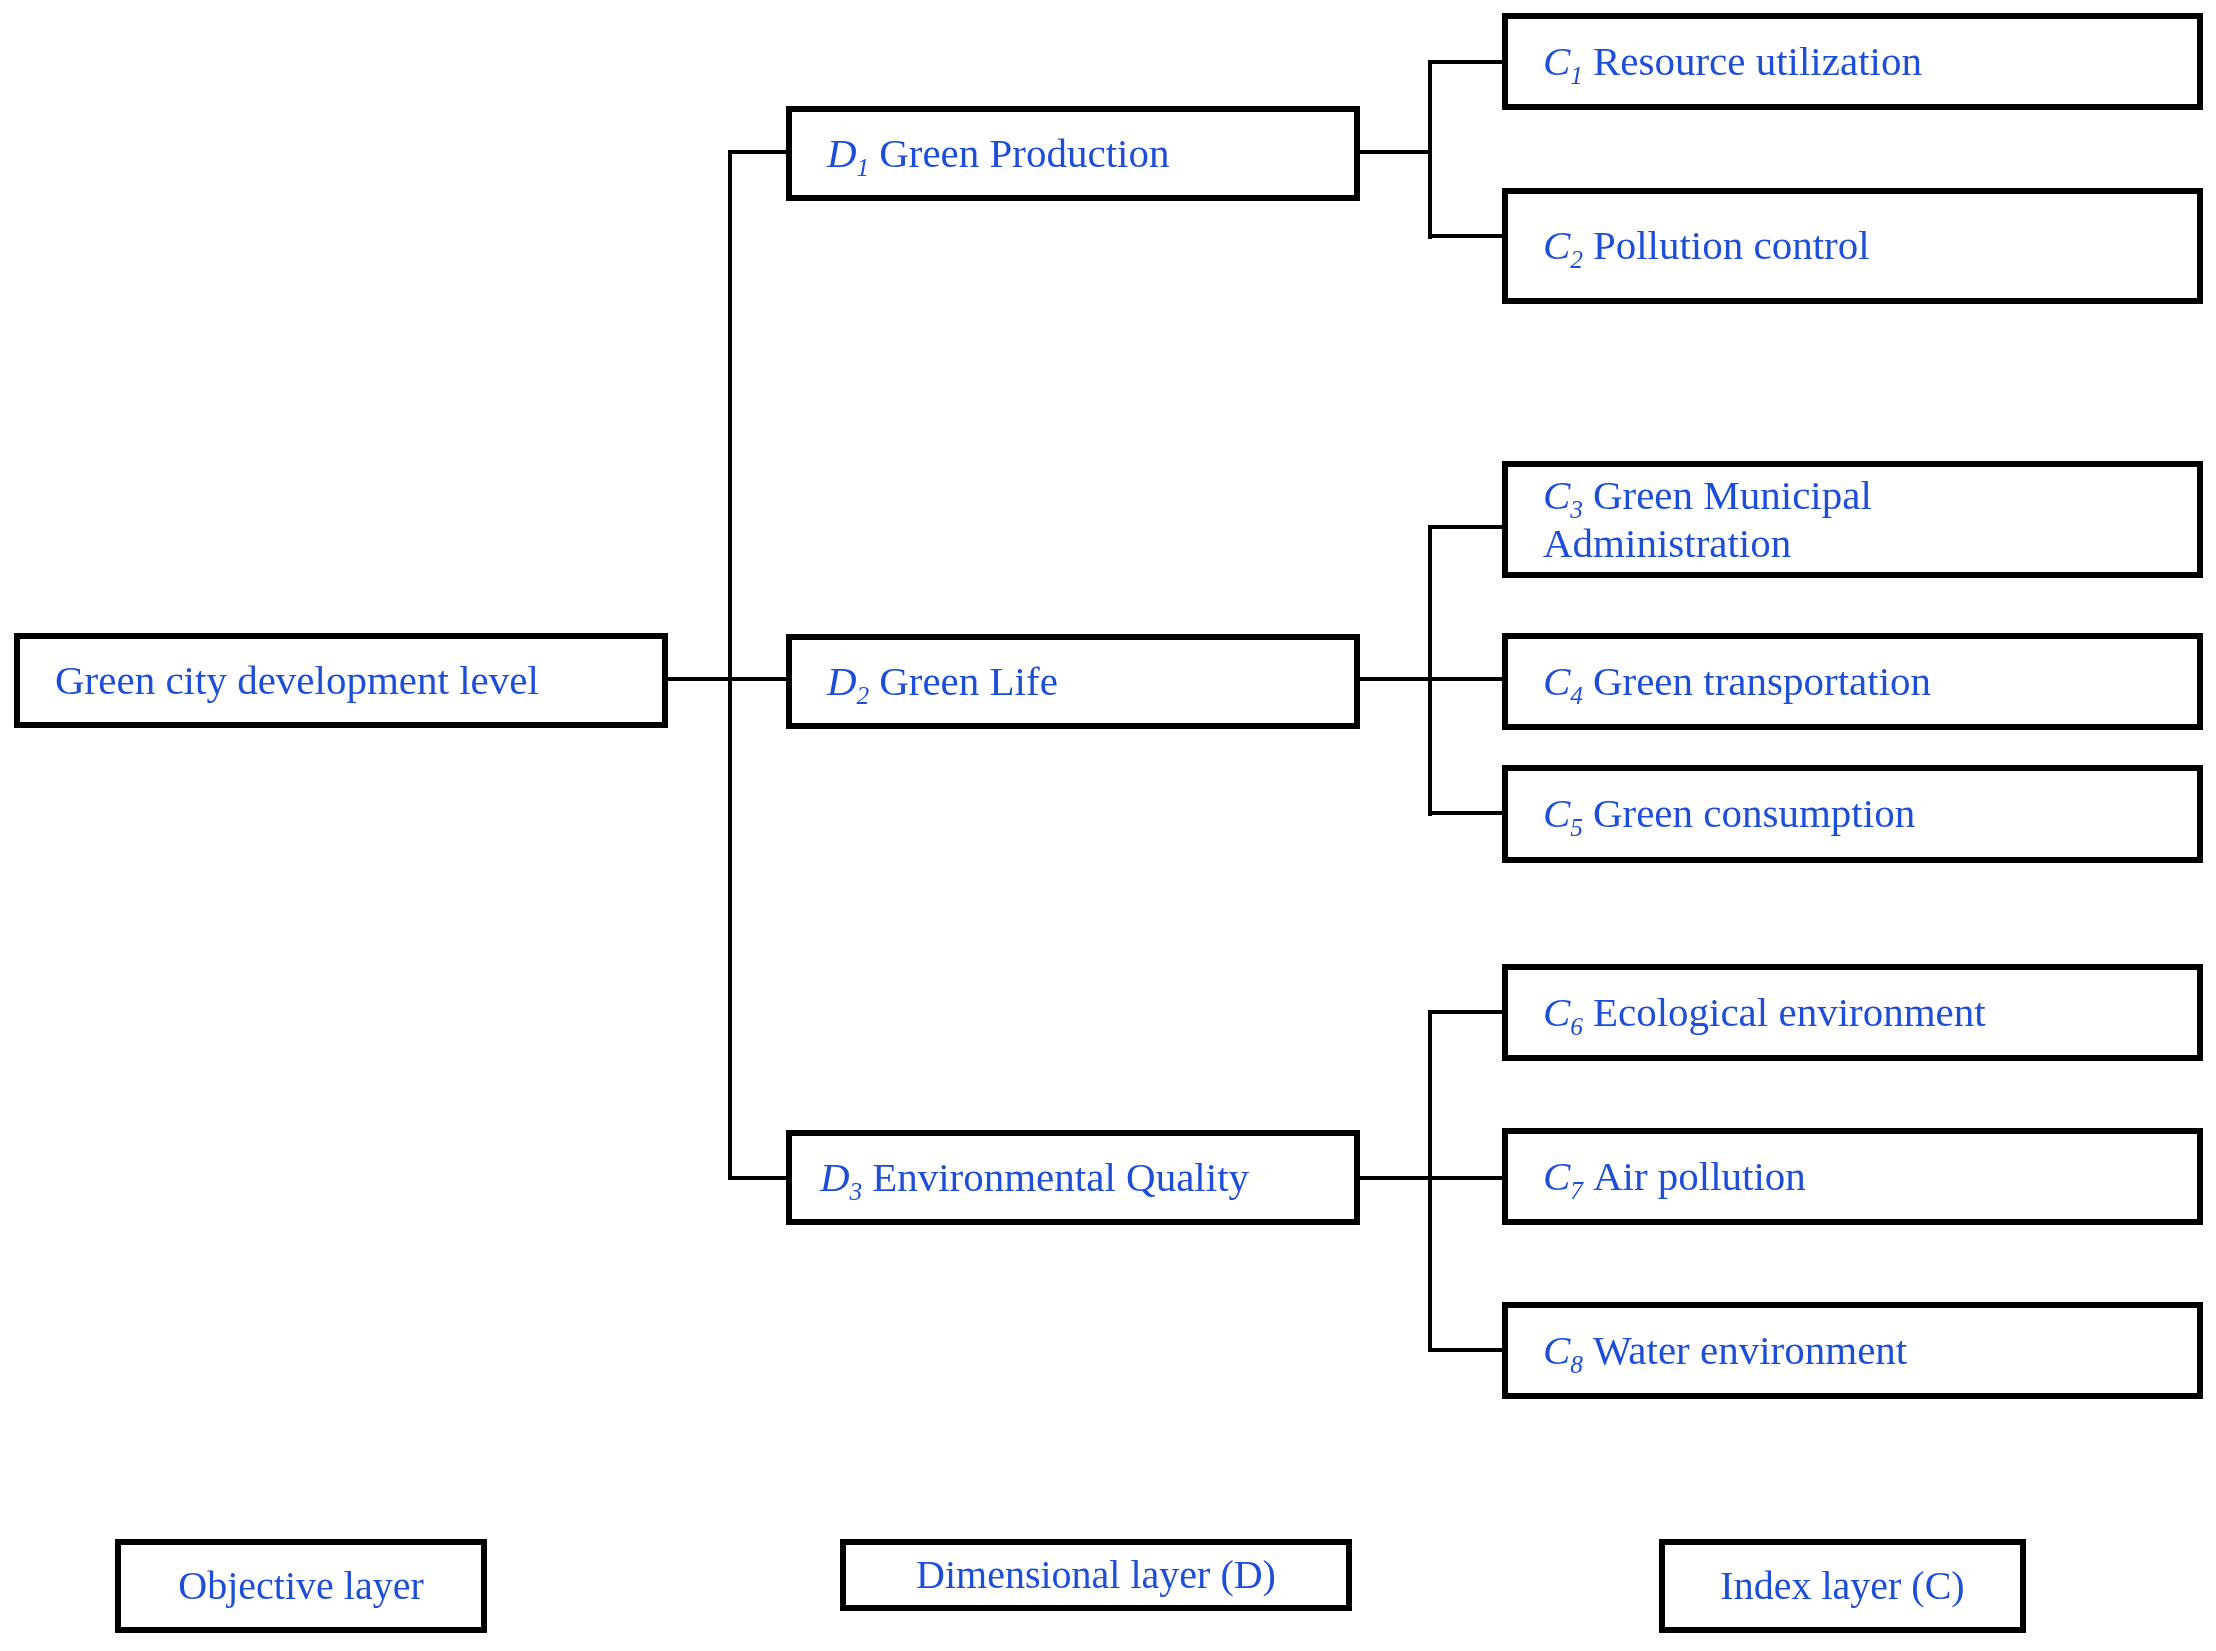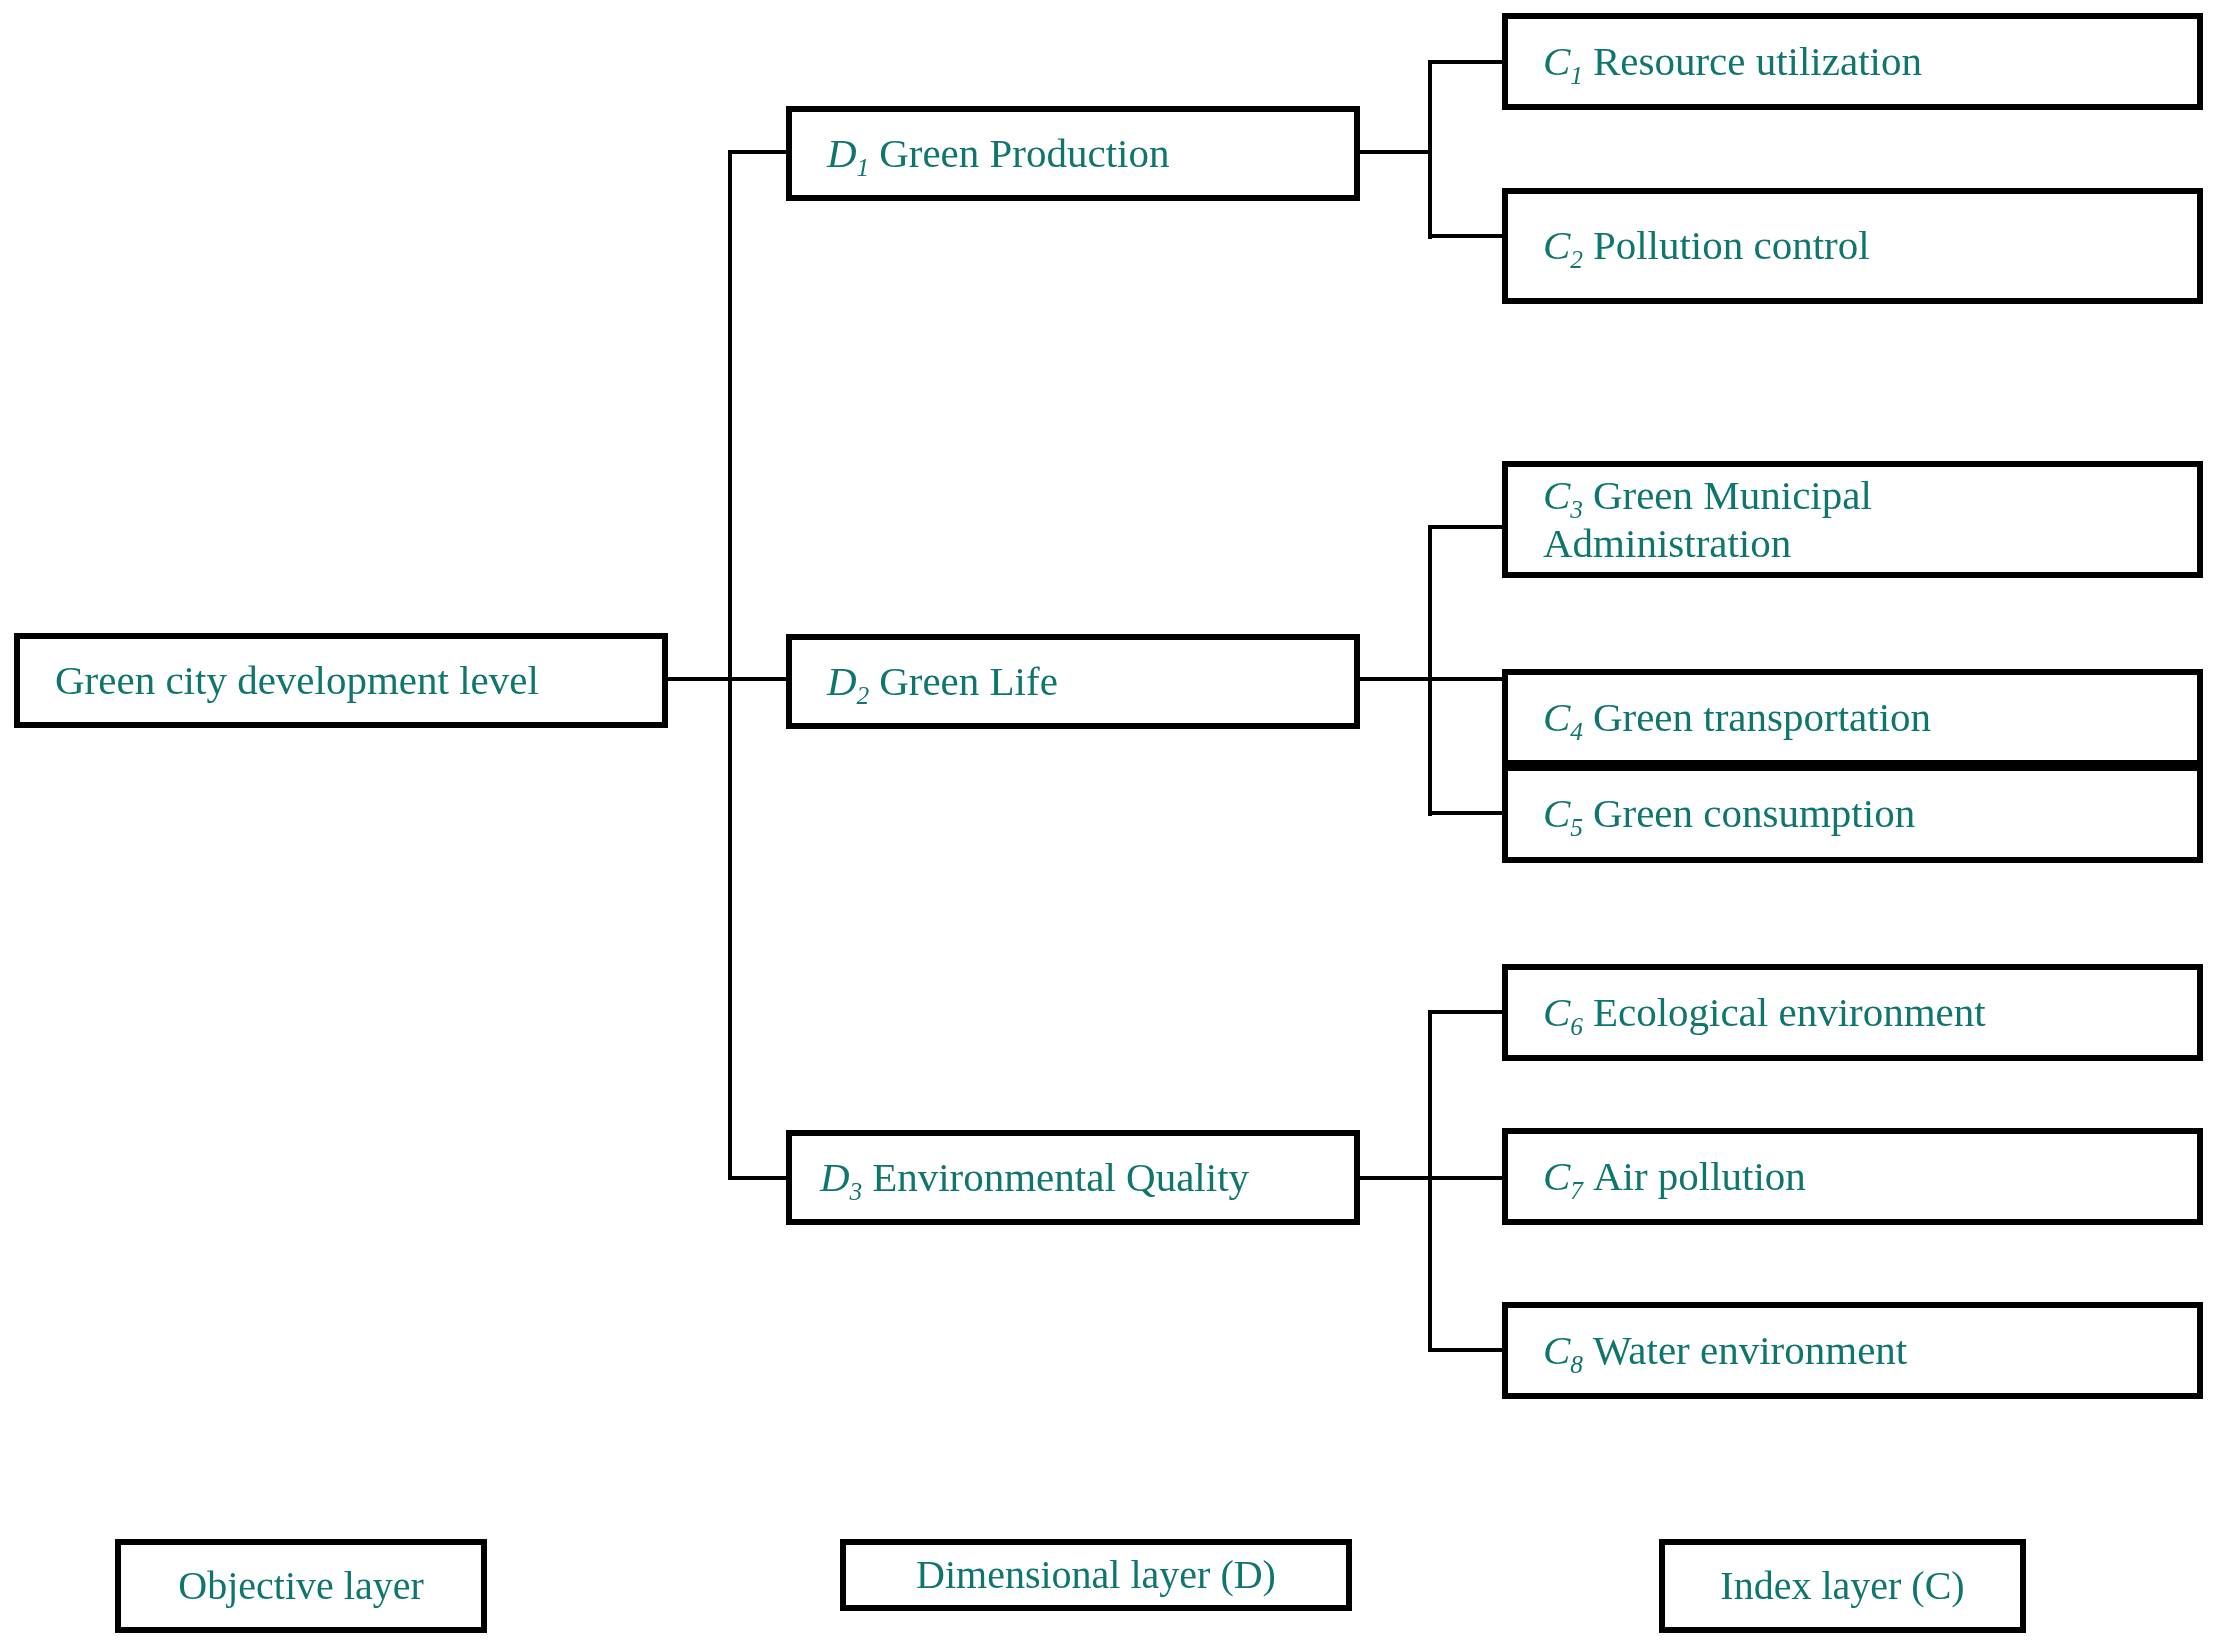--- a/index.html
+++ b/index.html
@@ -28,21 +28,21 @@
     padding-left: 35px;
     padding-right: 11.3px;
   }
   .legend {
     justify-content: center;
     text-align: center;
   }
   .txt {
     font-size: 41px;
     line-height: 1.16;
-    color: #0f766e;
+    color: #1d4ed8;
     white-space: normal;
   }
   .legend .txt {
     font-size: 40px;
   }
   .two-line .txt {
     max-width: 496px;
   }
   .sym {
     font-style: italic;
@@ -103,21 +103,21 @@
 
   <div class="box node" style="left:1502px; top:12.8px; width:701px; height:97px;">
     <span class="txt"><span class="sym">C</span><sub class="ssub">1</sub><span class="lbl">Resource utilization</span></span>
   </div>
   <div class="box node" style="left:1502px; top:188px; width:701px; height:116px;">
     <span class="txt"><span class="sym">C</span><sub class="ssub">2</sub><span class="lbl">Pollution control</span></span>
   </div>
   <div class="box node two-line" style="left:1502px; top:461px; width:701px; height:117px;">
     <span class="txt"><span class="sym">C</span><sub class="ssub">3</sub><span class="lbl">Green Municipal Administration</span></span>
   </div>
-  <div class="box node" style="left:1502px; top:633px; width:701px; height:97px;margin-top:36px;">
+  <div class="box node" style="left:1502px; top:633px; width:701px; height:97px;">
     <span class="txt"><span class="sym">C</span><sub class="ssub">4</sub><span class="lbl">Green transportation</span></span>
   </div>
   <div class="box node" style="left:1502px; top:765px; width:701px; height:98px;">
     <span class="txt"><span class="sym">C</span><sub class="ssub">5</sub><span class="lbl">Green consumption</span></span>
   </div>
   <div class="box node" style="left:1502px; top:964px; width:701px; height:97px;">
     <span class="txt"><span class="sym">C</span><sub class="ssub">6</sub><span class="lbl">Ecological environment</span></span>
   </div>
   <div class="box node" style="left:1502px; top:1128px; width:701px; height:97px;">
     <span class="txt"><span class="sym">C</span><sub class="ssub">7</sub><span class="lbl">Air pollution</span></span>

